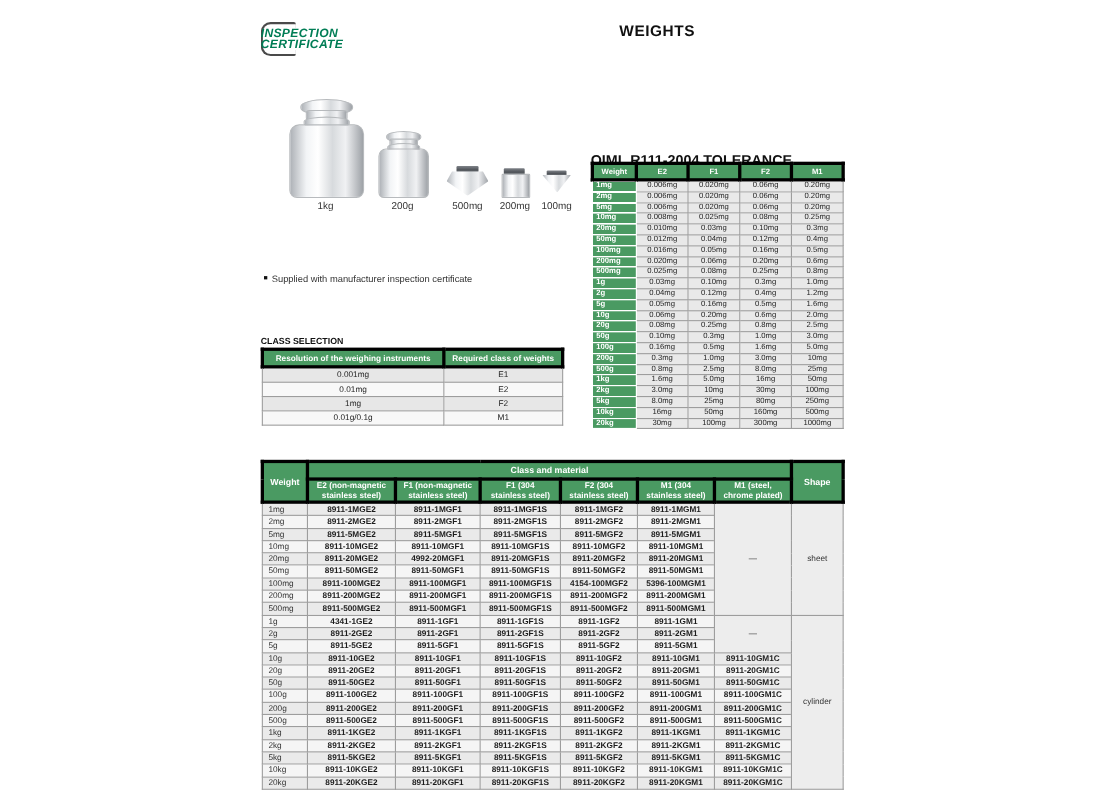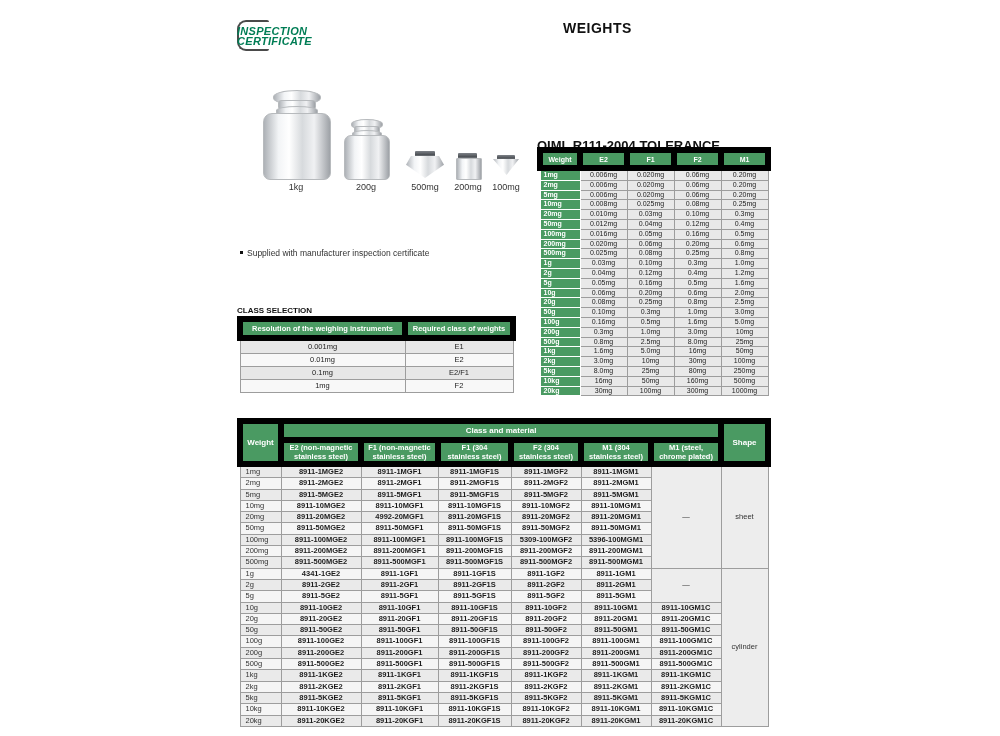--- a/index.html
+++ b/index.html
@@ -49,21 +49,21 @@
   .prod-item { position:absolute; top:0; height:92px; }
   .prod-label { position:absolute; top:94px; font-size:9px; color:#333; text-align:center; }
 
   
   .note { position:absolute; left:240px; top:248px; font-size:8.5px; color:#333; }
   .note .bullet { display:inline-block; width:3px; height:3px; background:#111; margin-right:4px; vertical-align:2px; }
 
   
   .tbl-title { position:absolute; font-weight:bold; color:#111; }
   table { border-collapse:collapse; table-layout:fixed; border:1px solid #858585; }
-  th { background:#4a9a62; color:#fff; font-weight:bold; border:6px solid #000000; padding:0; }
+  th { background:#4a9a62; color:#fff; font-weight:bold; border:3px solid #000000; padding:0; }
   td { border:1px solid #9d9d9d; padding:0; text-align:center; color:#222; overflow:hidden; white-space:nowrap; }
 
   
   .class-title { left:237px; top:306px; font-size:8px; }
   .class-wrap { position:absolute; left:237px; top:316px; }
   .class-tbl { width:273px; font-size:7.5px; }
   .class-tbl th { height:13px; font-size:7.5px; }
   .class-tbl td { height:12px; line-height:12px; background:#f8f8f8; }
   .class-tbl tbody tr:nth-child(odd) td { background:#e7e7e7; }
 
@@ -152,26 +152,26 @@
         <tbody>
           <tr>
             <td>0.001mg</td>
             <td>E1</td>
           </tr>
           <tr>
             <td>0.01mg</td>
             <td>E2</td>
           </tr>
           <tr>
-            <td>0.1mg</td>
-            <td>E2/F1</td>
-          </tr>
-          <tr>
             <td>1mg</td>
             <td>F2</td>
+          </tr>
+          <tr>
+            <td>0.01g/0.1g</td>
+            <td>M1</td>
           </tr>
         </tbody>
       </table>
   </div>
 
   <div class="tbl-title tol-title">OIML R111-2004 TOLERANCE</div>
   <div class="tol-wrap">
     <table class="tol-tbl">
       <colgroup>
           <col style="width:40px">
@@ -431,21 +431,21 @@
             <td>8911-50MGF1</td>
             <td>8911-50MGF1S</td>
             <td>8911-50MGF2</td>
             <td>8911-50MGM1</td>
           </tr>
           <tr>
             <td class="w">100mg</td>
             <td>8911-100MGE2</td>
             <td>8911-100MGF1</td>
             <td>8911-100MGF1S</td>
-            <td>5309-100MGF2</td>
+            <td>4154-100MGF2</td>
             <td>5396-100MGM1</td>
           </tr>
           <tr>
             <td class="w">200mg</td>
             <td>8911-200MGE2</td>
             <td>8911-200MGF1</td>
             <td>8911-200MGF1S</td>
             <td>8911-200MGF2</td>
             <td>8911-200MGM1</td>
           </tr>

